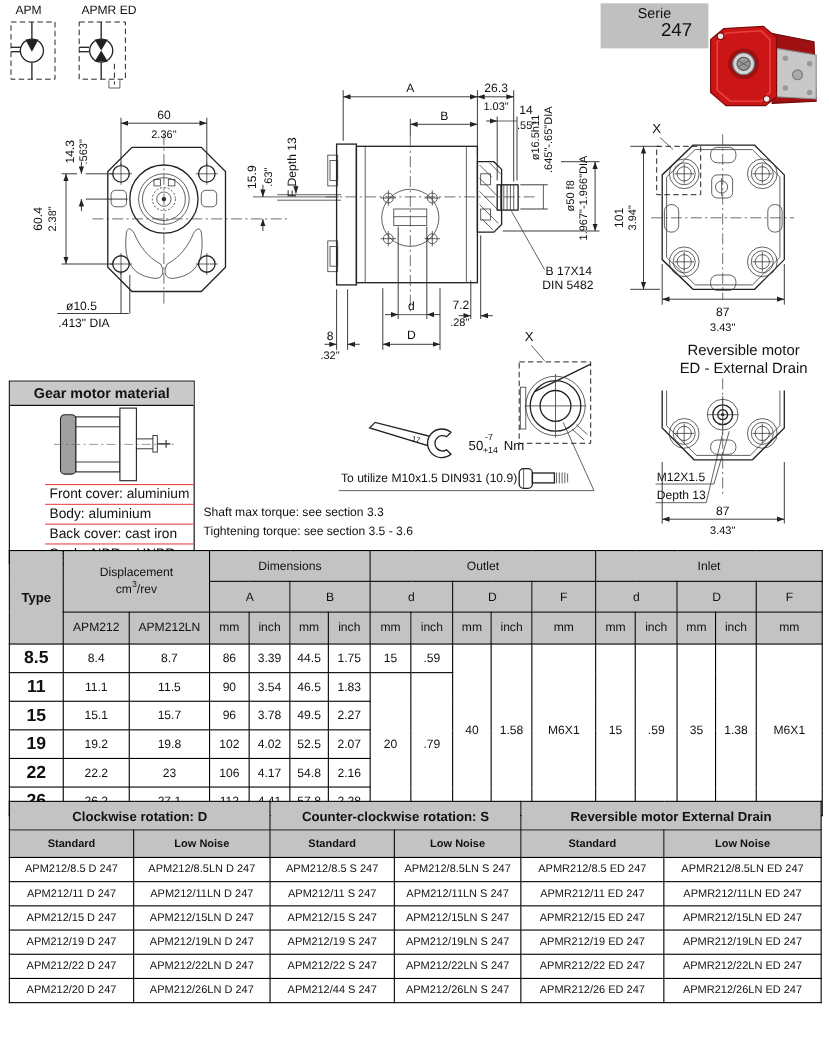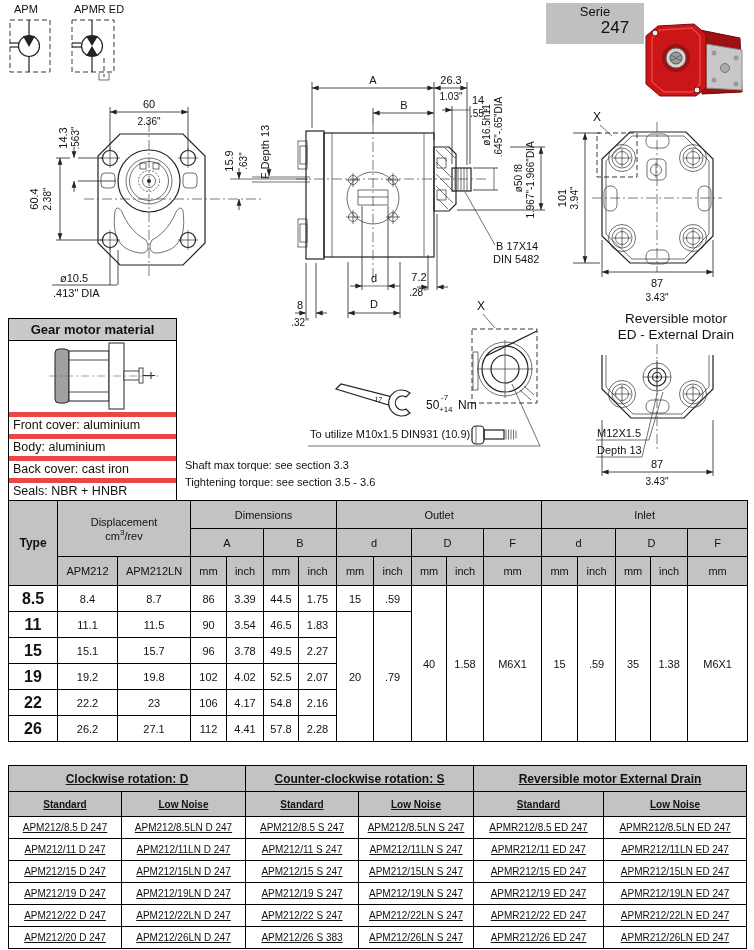--- a/index.html
+++ b/index.html
@@ -10,35 +10,35 @@
   .lnf{stroke:#222;stroke-width:1.2;fill:#fff;}
   .thin{stroke:#333;stroke-width:0.7;fill:none;}
   .dim{stroke:#222;stroke-width:0.8;fill:none;}
   .cl{stroke:#444;stroke-width:0.7;fill:none;stroke-dasharray:10 3 2 3;}
   .dsh{stroke:#222;stroke-width:0.9;fill:none;stroke-dasharray:5 3;}
   .t11{font-size:11px;} .t10{font-size:10px;} .t12{font-size:12px;}
   .t13{font-size:13.5px;} .t8{font-size:8px;} .t7{font-size:7px;}
   .badge{position:absolute;left:546px;top:3px;width:98px;height:41px;background:#c0c0c0;
          text-align:center;line-height:1.1;padding-top:2px;box-sizing:border-box;}
   .badge .l1{font-size:13px;} .badge .l2{font-size:17px;margin-left:40px;}
-  .matbox{position:absolute;left:8px;top:318px;width:167px;border:1px solid #000;background:#fff;}
+  .matbox{position:absolute;left:8px;top:346px;width:167px;border:1px solid #000;background:#fff;}
   .matbox .ttl{background:#c9c9c9;border-bottom:1px solid #000;font-weight:bold;font-size:13px;
                text-align:center;height:21px;line-height:21px;}
   .matbox .fig{height:71px;}
-  .matbox .row{border-top:5px solid #ef4444;font-size:12.5px;height:17px;line-height:17px;padding-left:4px;}
+  .matbox .row{border-top:1px solid #ef4444;font-size:12.5px;height:17px;line-height:17px;padding-left:4px;margin-left:32px;}
   table{border-collapse:collapse;table-layout:fixed;font-family:"Liberation Sans",sans-serif;}
   td,th{border:1px solid #000;text-align:center;vertical-align:middle;padding:0;overflow:hidden;}
   .spec{position:absolute;left:8px;top:500px;width:739px;}
   .spec th{background:#c3c3c3;font-weight:normal;font-size:11px;}
   .spec th.bigh{font-size:12px;font-weight:bold;}
   .spec td{font-size:11px;height:25px;background:#fff;}
   .spec td.tcol{font-weight:bold;font-size:16px;}
   .spec .hr1{height:28px;} .spec .hr2{height:28px;} .spec .hr3{height:29px;}
   .spec sup{font-size:8px;}
-  .models{position:absolute;left:8px;top:765px;width:739px;text-decoration:underline;}
+  .models{position:absolute;left:8px;top:728px;width:739px;}
   .models th{background:#c3c3c3;}
   .models th.grp{font-size:12px;font-weight:bold;height:25px;}
   .models th.sub{font-size:10px;font-weight:bold;height:24px;}
   .models td{font-size:10px;height:21px;background:#fff;}
 </style>
 </head>
 <body>
 
 <div class="page">
 
@@ -609,21 +609,21 @@
         <td>APM212/22 D 247</td>
         <td>APM212/22LN D 247</td>
         <td>APM212/22 S 247</td>
         <td>APM212/22LN S 247</td>
         <td>APMR212/22 ED 247</td>
         <td>APMR212/22LN ED 247</td>
       </tr>
       <tr>
         <td>APM212/20 D 247</td>
         <td>APM212/26LN D 247</td>
-        <td>APM212/26 S 383</td>
+        <td>APM212/44 S 247</td>
         <td>APM212/26LN S 247</td>
         <td>APMR212/26 ED 247</td>
         <td>APMR212/26LN ED 247</td>
       </tr>
     </tbody>
   </table>
 
 </div>
 
 </body></html>

